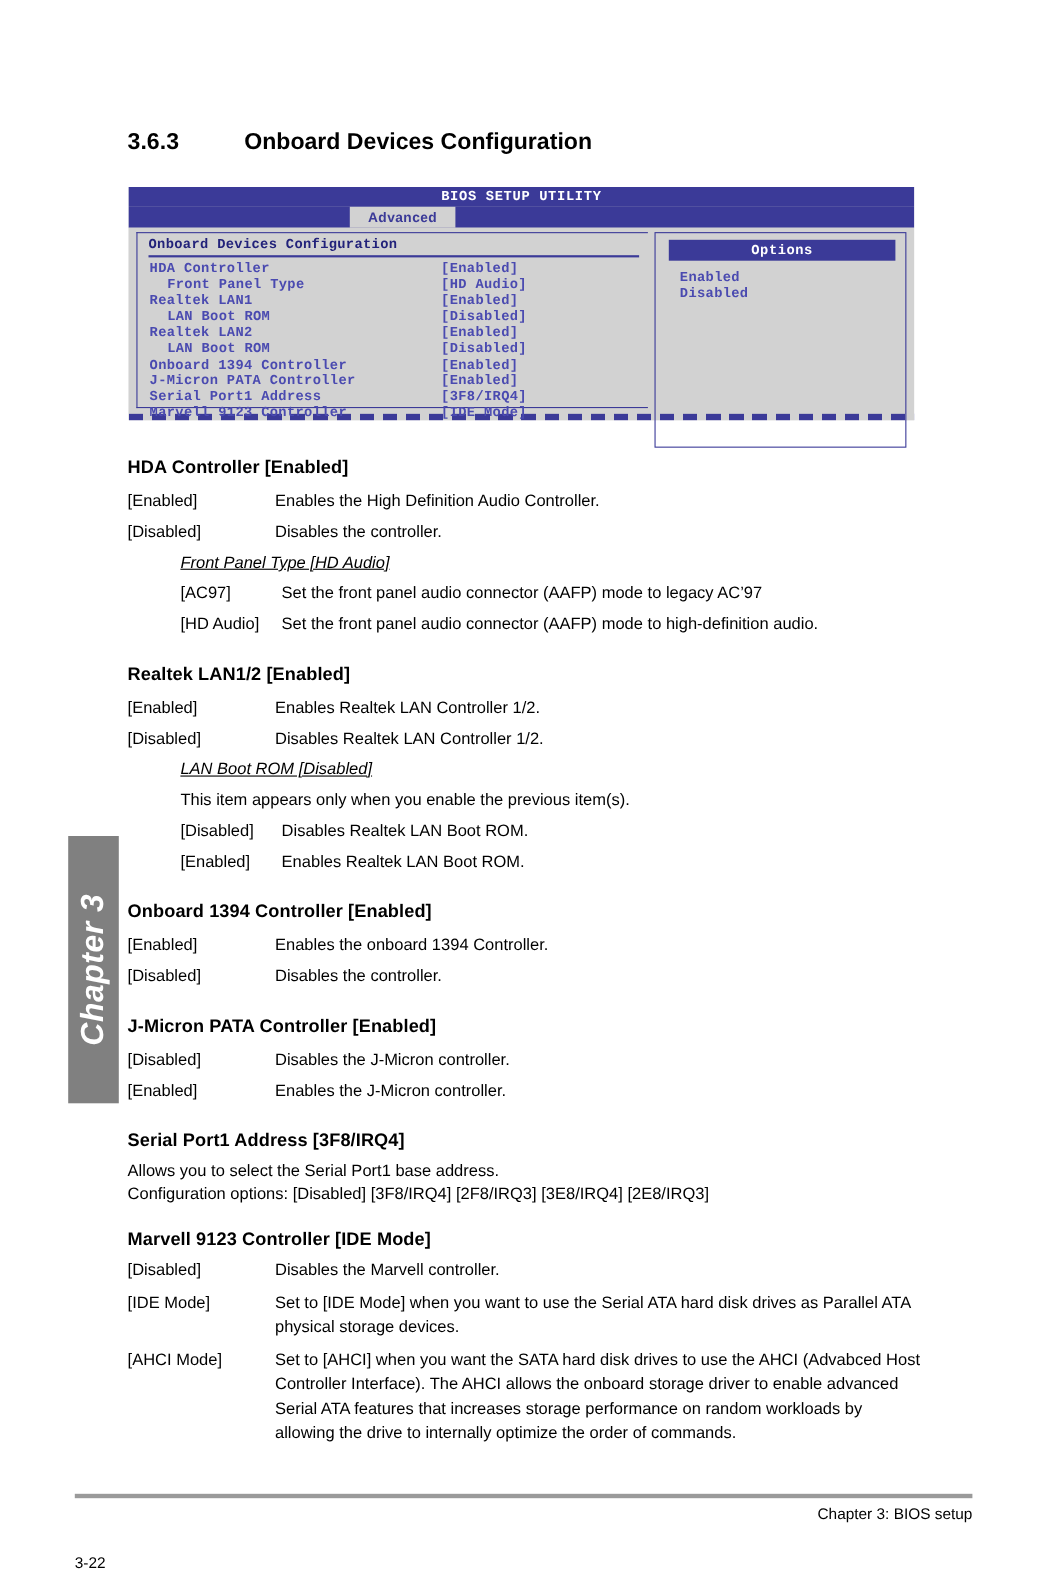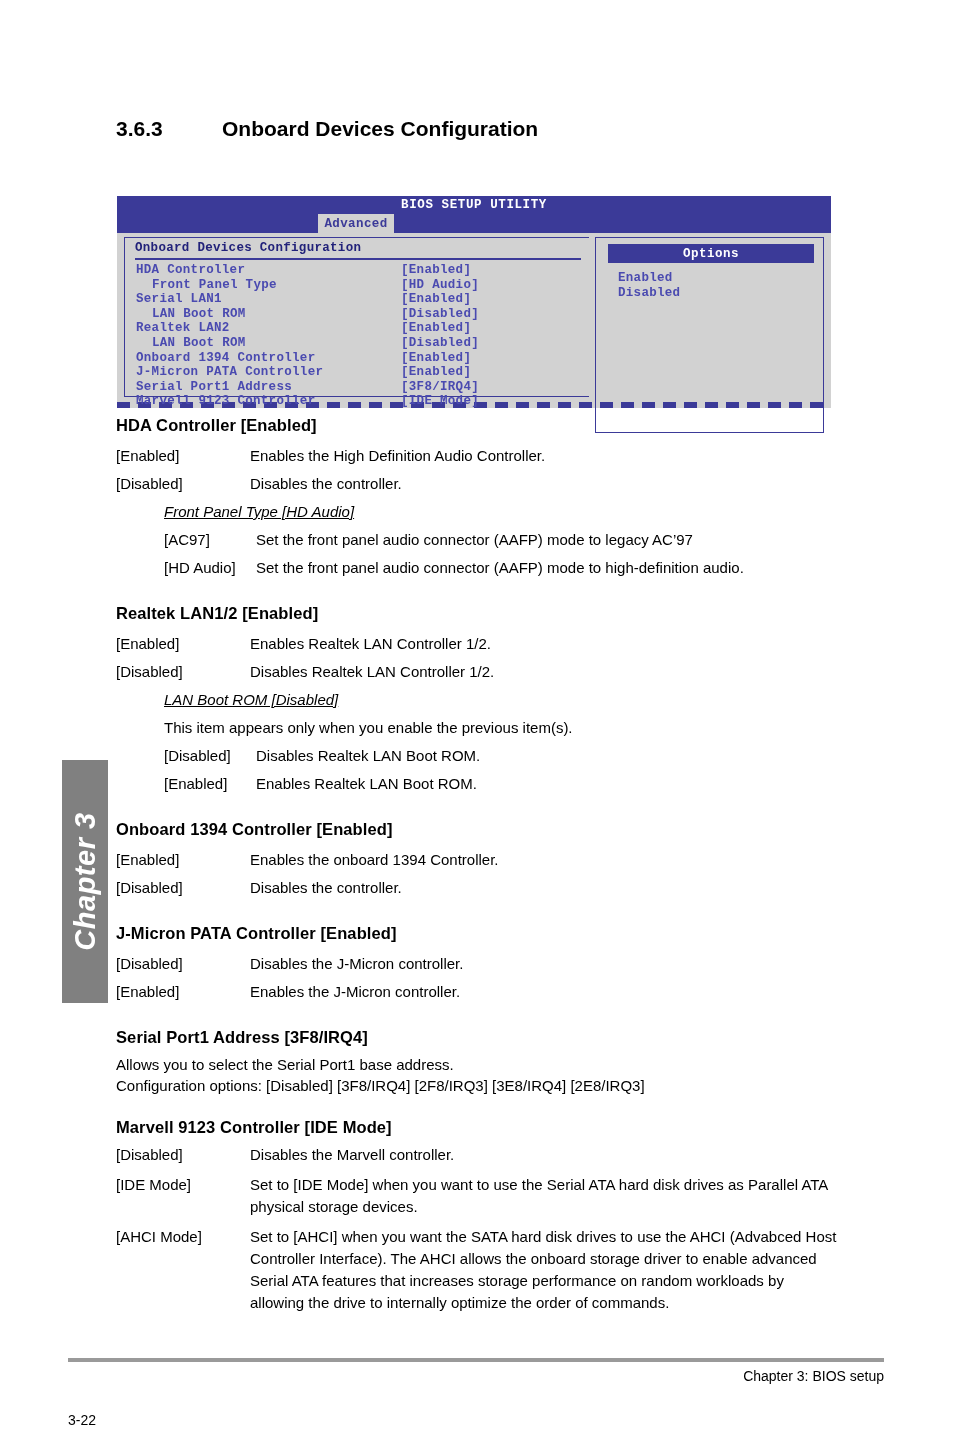--- a/index.html
+++ b/index.html
@@ -65,21 +65,20 @@
     font-weight: bold;
   }
 
   
   .bios {
     position: absolute;
     left: 117px;
     top: 170px;
     width: 714px;
     background: #d2d2d2;
-    margin-top: 26px;
   }
   .bios-header {
     background: #3b3a98;
     height: 18px;
     position: relative;
   }
   .bios-title {
     position: absolute;
     left: 0;
     right: 0;
@@ -93,25 +92,25 @@
   }
   .bios-tabrow {
     background: #3b3a98;
     height: 19px;
     position: relative;
   }
   .bios-tab {
     position: absolute;
     left: 201px;
     top: 0;
-    width: 76px;
+    width: 96px;
     height: 19px;
     background: #d2d2d2;
     color: #3b3a98;
-    font-family: Liberation Mono, monospace;
+    font-family: Liberation Sans, sans-serif;
     font-size: 12.5px;
     font-weight: bold;
     display: flex;
     align-items: center;
     justify-content: center;
     letter-spacing: 0.4px;
   }
 
   .bios-body {
     position: relative;
@@ -304,21 +303,21 @@
 
             <div class="bios-row">
               <span class="lbl">HDA Controller</span>
               <span class="val">[Enabled]</span>
             </div>
             <div class="bios-row indent">
               <span class="lbl">Front Panel Type</span>
               <span class="val">[HD Audio]</span>
             </div>
             <div class="bios-row">
-              <span class="lbl">Serial LAN1</span>
+              <span class="lbl">Realtek LAN1</span>
               <span class="val">[Enabled]</span>
             </div>
             <div class="bios-row indent">
               <span class="lbl">LAN Boot ROM</span>
               <span class="val">[Disabled]</span>
             </div>
             <div class="bios-row">
               <span class="lbl">Realtek LAN2</span>
               <span class="val">[Enabled]</span>
             </div>

